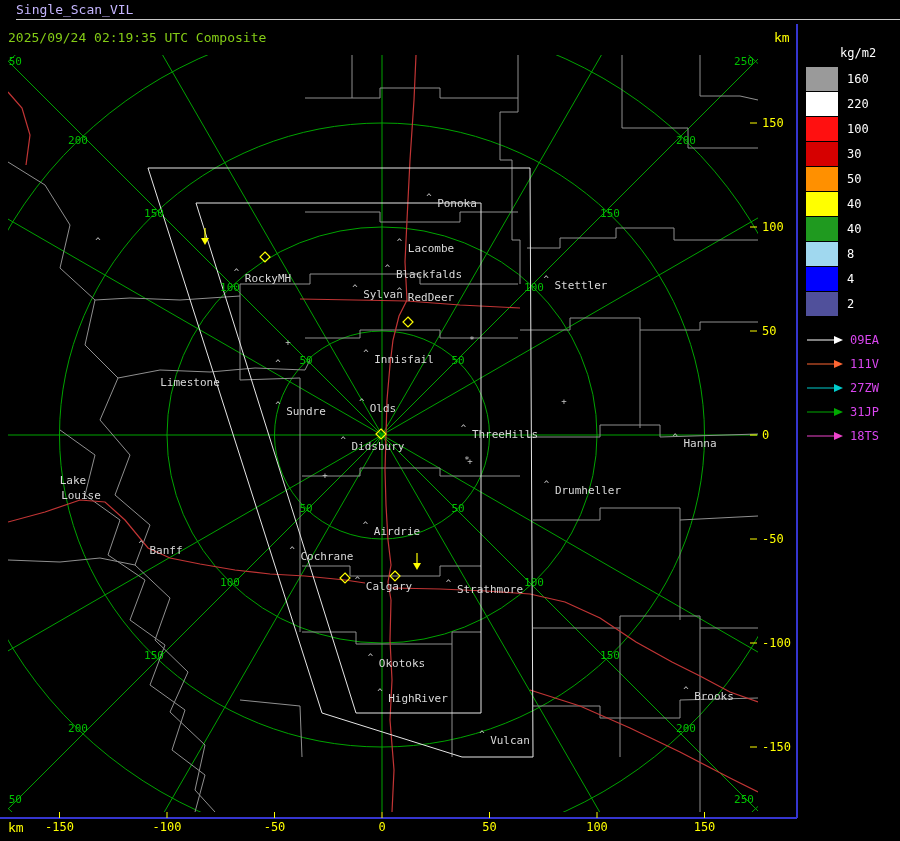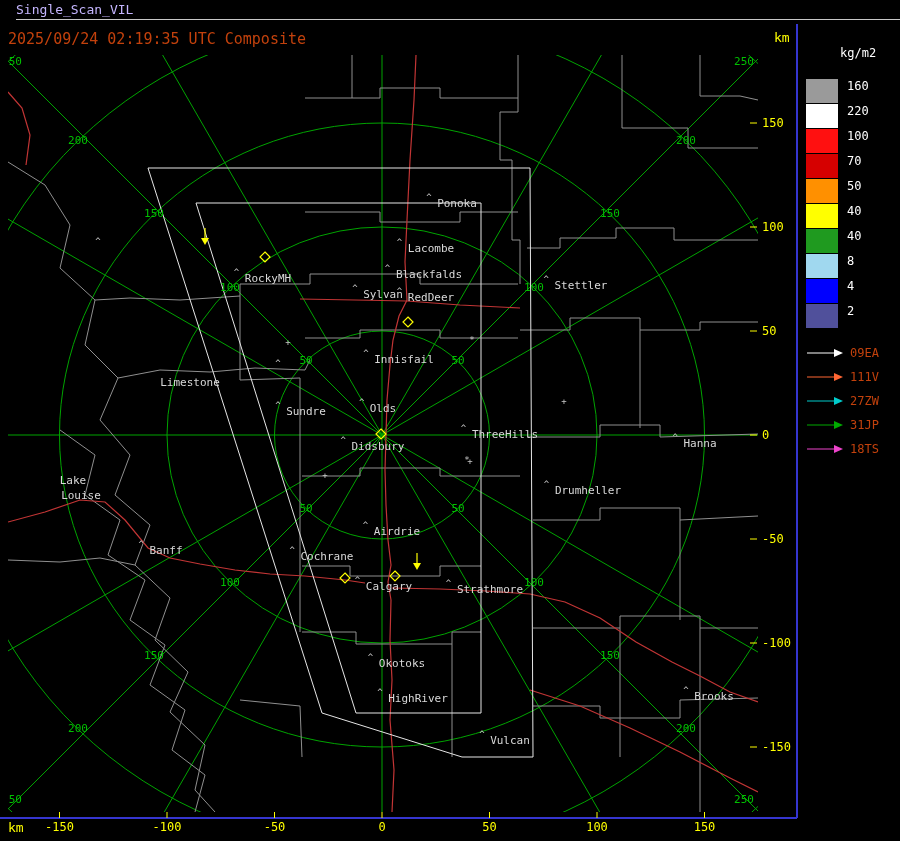--- a/index.html
+++ b/index.html
@@ -1,47 +1,47 @@
 <!DOCTYPE html>
 <html><head>
 <meta charset="utf-8">
 <style>
   *{margin:0;padding:0;box-sizing:border-box}
   html,body{width:900px;height:841px;background:#000;overflow:hidden}
   body{font-family:"DejaVu Sans Mono",monospace;position:relative}
   #app{position:absolute;inset:0}
   .titlebar{position:absolute;top:0;left:16px;width:900px;height:20px;background:#000;color:#c4b5fd;
             font-size:13px;text-align:left;line-height:19px;border-bottom:1px solid #c8c8c8;z-index:5}
-  .timestamp{position:absolute;left:8px;top:30px;color:#c2410c;font-size:15px;z-index:5}
+  .timestamp{position:absolute;left:8px;top:30px;color:#84cc16;font-size:13px;z-index:5}
   .unit-right{position:absolute;left:774px;top:30px;color:#ffff00;font-size:13px;z-index:5}
   .unit-bottom{position:absolute;left:8px;top:820px;color:#ffff00;font-size:13px;z-index:5}
   #map-canvas{position:absolute;left:0;top:0;z-index:1}
   .grid{stroke:#00a400;stroke-width:1;fill:none}
   .boundary{stroke:#8f8f8f;stroke-width:1;fill:none}
   .road{stroke:#c23535;stroke-width:1.2;fill:none}
   .scan{stroke:#e6e6e6;stroke-width:1;fill:none}
   .t{font-family:"DejaVu Sans Mono",monospace;font-size:11px}
   .mid{text-anchor:middle}
   .green{fill:#00c000}
   .city{fill:#d9d9d9}
   .sym{fill:#c8c8c8;font-size:9px}
   .yellow{fill:#ffff00;font-size:12px}
   .tick{stroke:#ffff00;stroke-width:1}
   .blue{stroke:#3535cf;stroke-width:2}
   .radar-site{stroke:#ffff00;fill:none;stroke-width:1.2}
   .yellowline{stroke:#ffff00;stroke-width:1.2;fill:none}
   .yellowfill{fill:#ffff00}
   .panel{position:absolute;left:806px;top:46px;width:94px;z-index:5}
-  .cb-title{color:#fff;font-size:12px;padding-left:34px;margin-bottom:19px}
-  .cb-row{display:flex;height:25px}
+  .cb-title{color:#fff;font-size:12px;padding-left:34px;margin-bottom:6px}
+  .cb-row{display:flex;align-items:center;height:25px}
   .cb-box{width:32px;height:24px}
   .cb-label{color:#fff;font-size:12px;margin-left:9px}
   #site-legend{margin-top:12px}
   .site-row{display:flex;align-items:center;height:24px}
-  .site-label{color:#c2410c;font-size:12px;margin-left:6px}
+  .site-label{color:#d946ef;font-size:12px;margin-left:6px}
 </style>
 </head>
 <body>
 
 <div id="app">
   <div class="titlebar">
     <span>Single_Scan_VIL</span>
   </div>
   <div class="timestamp">2025/09/24 02:19:35 UTC Composite</div>
   <div class="unit-right">km</div>
@@ -244,21 +244,21 @@
         <div class="cb-row">
           <div class="cb-box" style="background: rgb(255, 255, 255);"></div>
           <div class="cb-label">220</div>
         </div>
         <div class="cb-row">
           <div class="cb-box" style="background: rgb(255, 16, 16);"></div>
           <div class="cb-label">100</div>
         </div>
         <div class="cb-row">
           <div class="cb-box" style="background: rgb(214, 0, 0);"></div>
-          <div class="cb-label">70</div>
+          <div class="cb-label">30</div>
         </div>
         <div class="cb-row">
           <div class="cb-box" style="background: rgb(255, 144, 0);"></div>
           <div class="cb-label">50</div>
         </div>
         <div class="cb-row">
           <div class="cb-box" style="background: rgb(255, 255, 0);"></div>
           <div class="cb-label">40</div>
         </div>
         <div class="cb-row">

